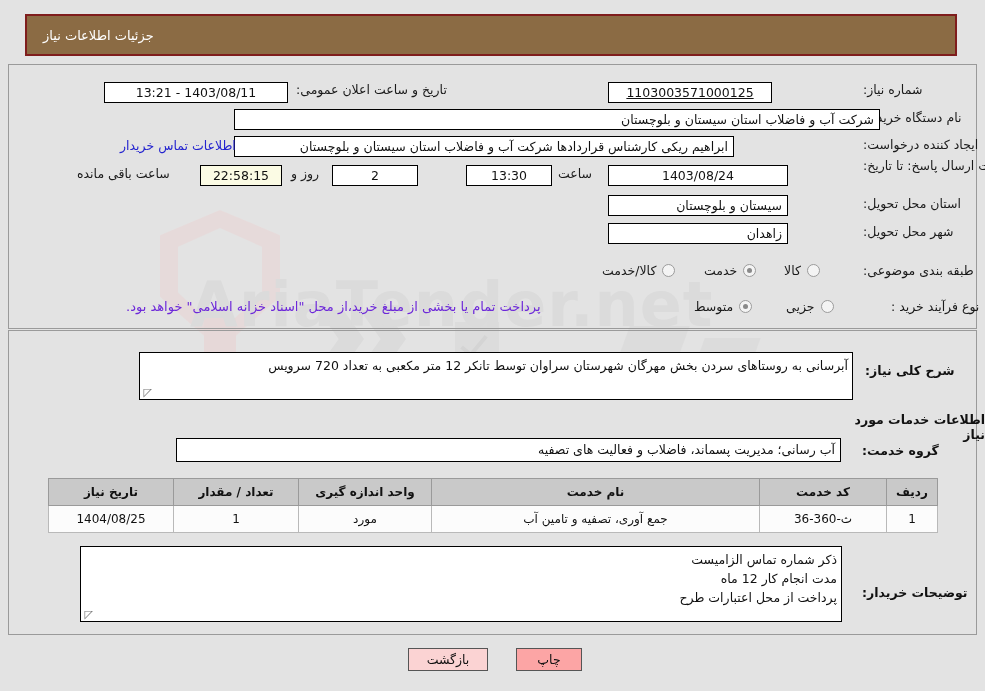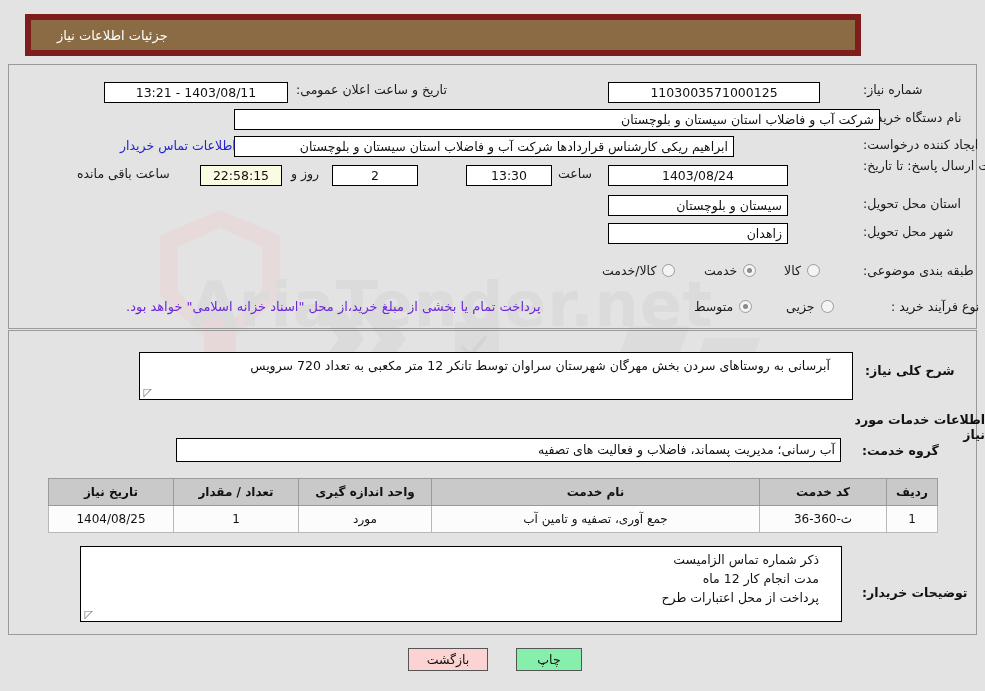--- a/index.html
+++ b/index.html
@@ -82,30 +82,30 @@
     position: absolute;
     background: #cfcfcf;
   }
   .wm-b1 { left: 625px; top: 176px; width: 60px; height: 26px; transform: skewX(-20deg); }
   .wm-b2 { left: 700px; top: 188px; width: 56px; height: 26px; transform: skewX(-20deg); }
 
   
   .title-bar {
     position: absolute;
     left: 25px; top: 14px;
-    width: 836px; height: 42px;
+    width: 932px; height: 42px;
     background: #8b6b44;
-    border: 6px solid #7f1d1d;
+    border: 2px solid #7f1d1d;
     box-sizing: border-box;
     color: #ffffff;
     font-size: 13px;
     display: flex;
     align-items: center;
     justify-content: flex-end;
-    padding-left: 26px;
+    padding-left: 16px;
     z-index: 3;
   }
 
   
   .panel {
     position: absolute;
     box-sizing: border-box;
     border: 1px solid #9a9a9a;
     background: transparent;
     z-index: 1;
@@ -172,21 +172,21 @@
   .ritem { display: flex; align-items: center; gap: 6px; font-size: 12.5px; color:#1a1a1a; }
 
   
   .area {
     position: absolute;
     box-sizing: border-box;
     border: 1px solid #000000;
     background: #ffffff;
     font-size: 12.5px;
     color: #111111;
-    padding: 3px 22px;
+    padding: 3px 4px;
     line-height: 19px;
     direction: rtl;
     text-align: right;
     z-index: 2;
     overflow: hidden;
   }
   .area .grip {
     position: absolute;
     left: 2px; bottom: 1px;
     width: 10px; height: 10px;
@@ -237,21 +237,21 @@
     border: 1px solid #555555;
     font-size: 12.5px;
     color: #111111;
     height: 23px;
     line-height: 21px;
     text-align: center;
     cursor: pointer;
     z-index: 3;
   }
   #btn-back  { left: 408px; top: 648px; width: 80px; background: #fbd3d3; }
-  #btn-print { left: 516px; top: 648px; width: 66px; background: #86efac; }
+  #btn-print { left: 516px; top: 648px; width: 66px; background: #fca5a5; }
 </style>
 </head>
 <body>
 
 <div id="page">
 
   <div class="watermark">
     <div class="wm-shield"></div>
     <div class="wm-shield-in"></div>
     <div class="wm-arrow"></div>
@@ -264,21 +264,21 @@
   </div>
 
   <div class="title-bar">جزئیات اطلاعات نیاز</div>
 
   <div class="panel" id="panel-top"></div>
   <div class="panel" id="panel-mid"></div>
 
   <div class="row" style="left:863px; top:82px;">
     <span class="lbl">شماره نیاز:</span>
   </div>
-  <div class="fld" style="position:absolute; left:608px; top:82px; width:212px; z-index:2;">1103003571000125</div>
+  <div class="fld" style="position:absolute; left:608px; top:82px; width:164px; z-index:2;text-decoration:underline;">1103003571000125</div>
 
   <div class="row" style="left:296px; top:82px;">
     <span class="lbl">تاریخ و ساعت اعلان عمومی:</span>
   </div>
   <div class="fld" style="position:absolute; left:104px; top:82px; width:184px; z-index:2;">1403/08/11 - 13:21</div>
 
   <div class="row" style="left:863px; top:110px;">
     <span class="lbl">نام دستگاه خریدار:</span>
   </div>
   <div class="fld rt" style="position:absolute; left:234px; top:109px; width:646px; z-index:2;">شرکت آب و فاضلاب استان سیستان و بلوچستان</div>

